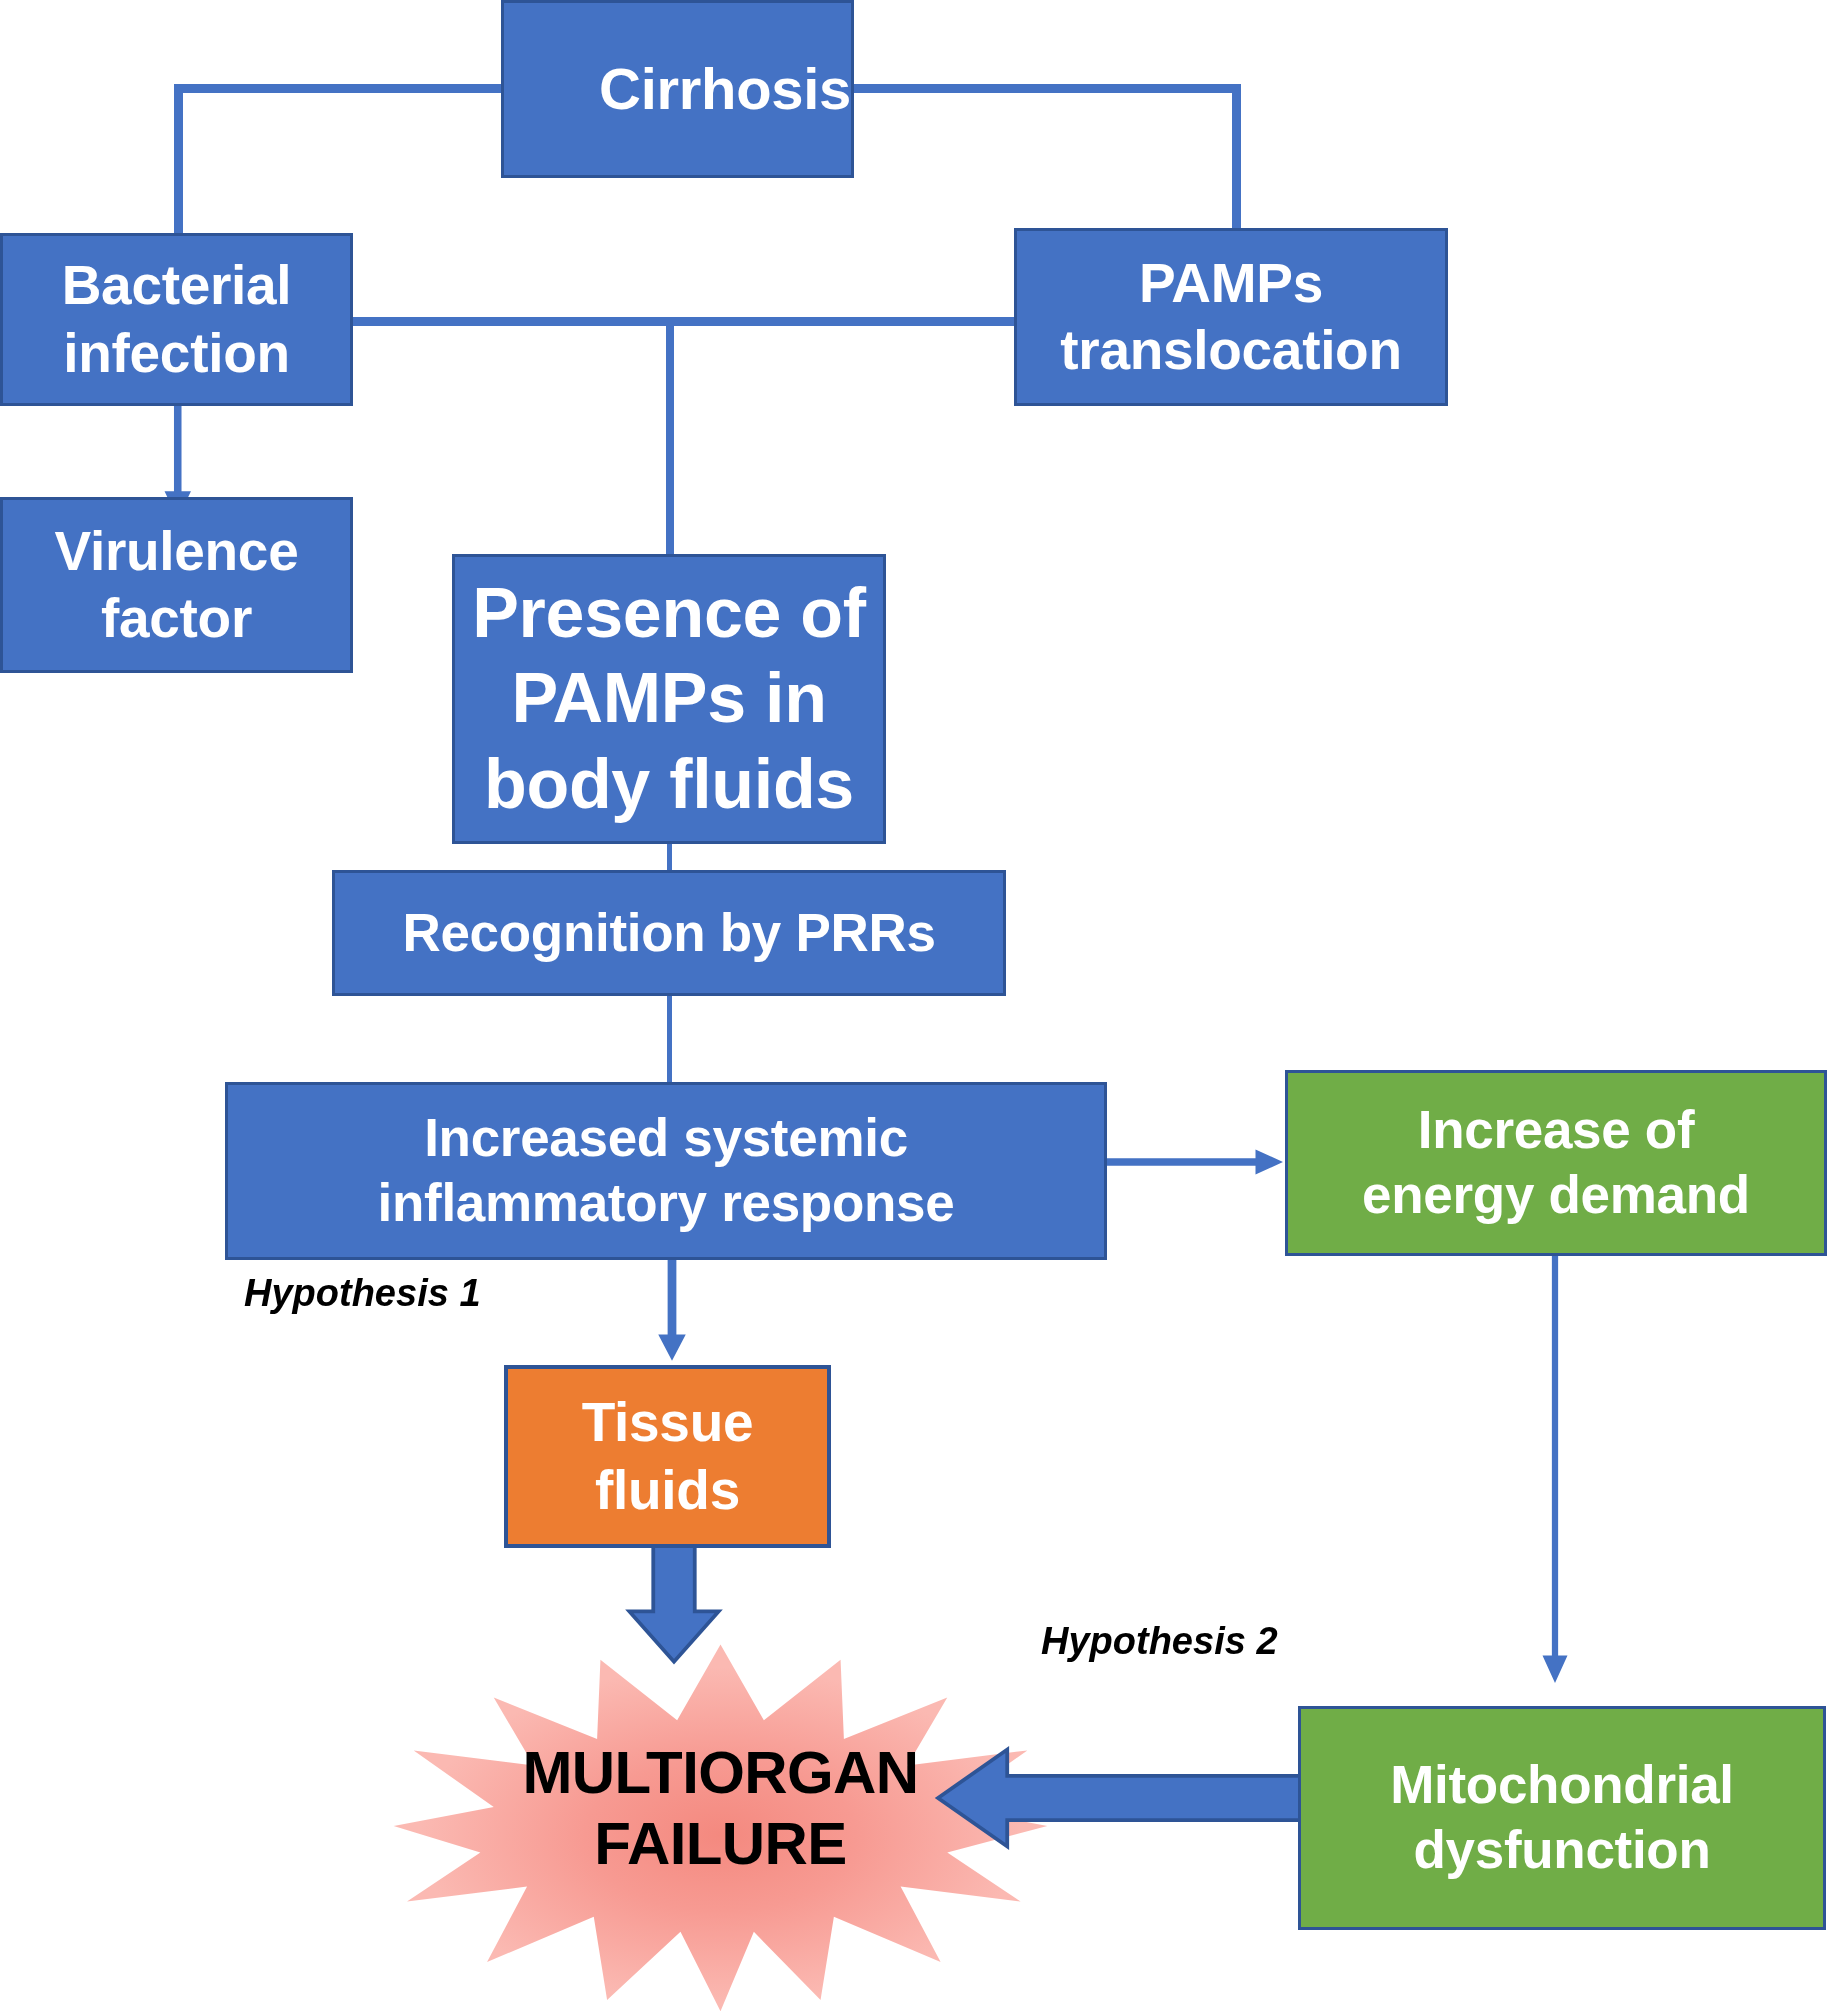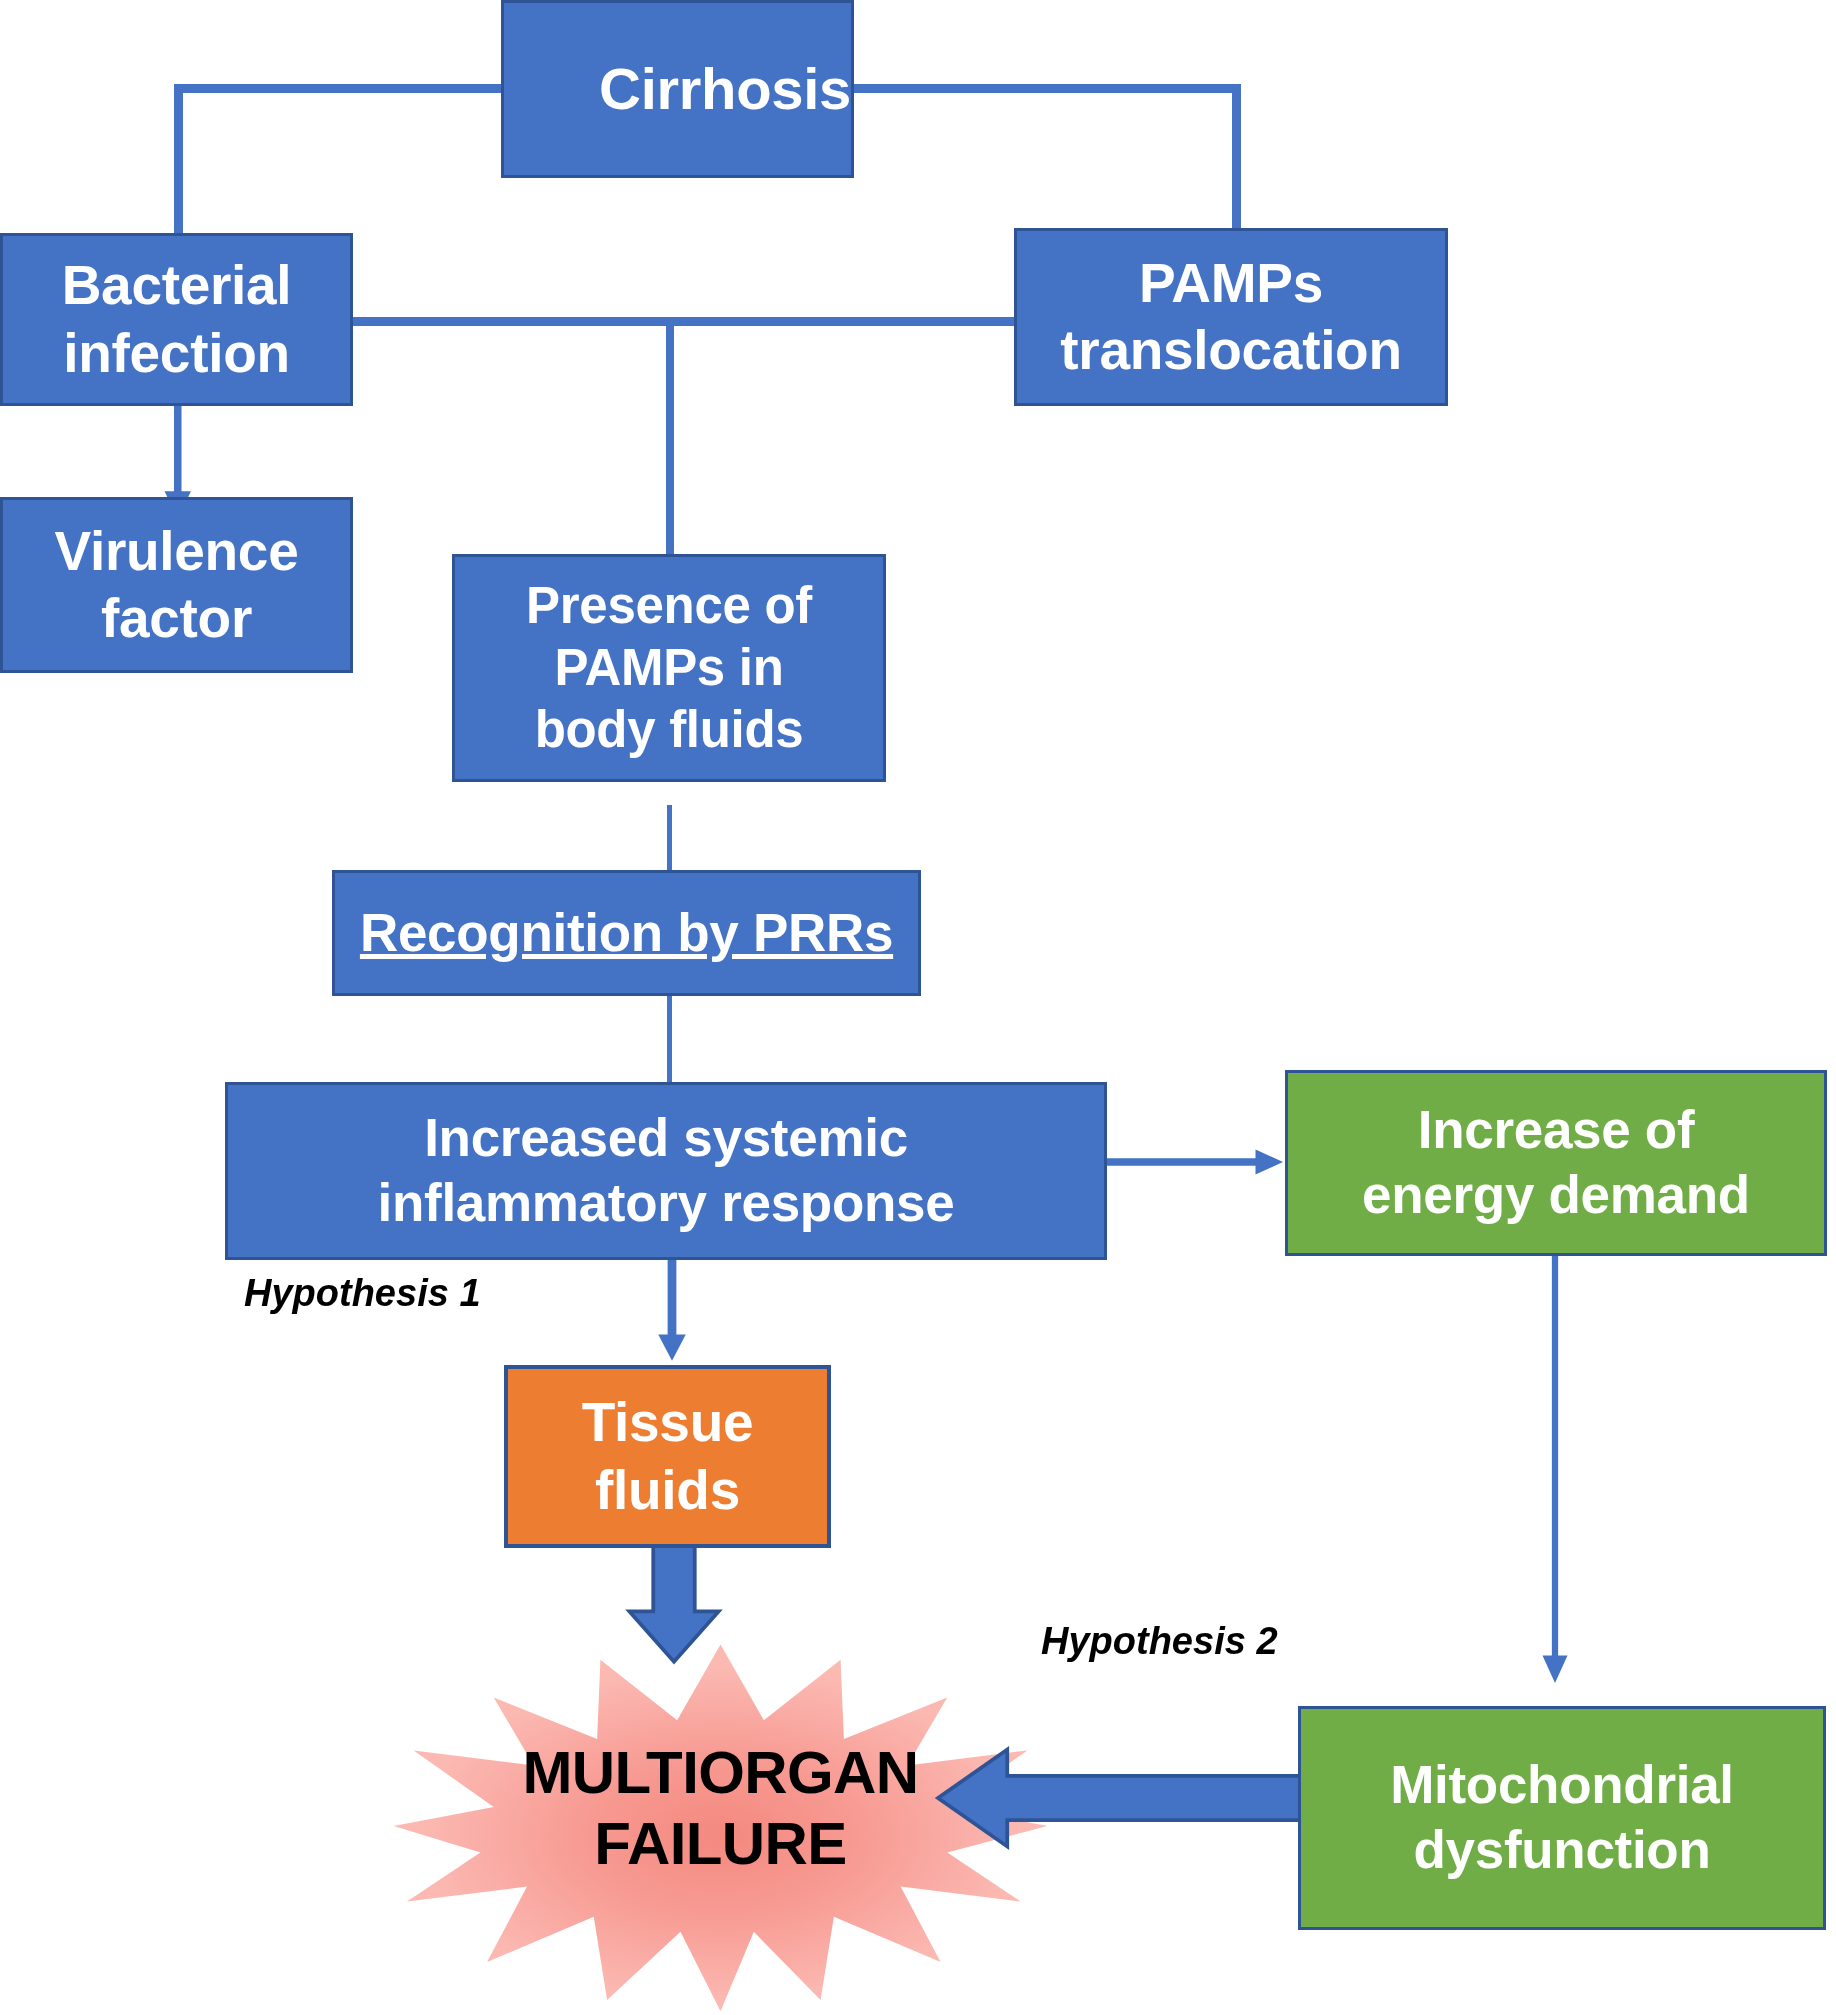--- a/index.html
+++ b/index.html
@@ -157,27 +157,27 @@
   <div class="node blue" style="left:1014px; top:228px; width:434px; height:178px; font-size:55px; white-space:pre-line;">
     <span>PAMPs
 translocation</span>
   </div>
 
   <div class="node blue" style="left:0px; top:497px; width:353px; height:176px; font-size:55px; white-space:pre-line;">
     <span>Virulence
 factor</span>
   </div>
 
-  <div class="node blue" style="left:452px; top:554px; width:434px; height:228px; font-size:51px; white-space:pre-line;">
+  <div class="node blue" style="left:452px; top:554px; width:434px; height:290px; font-size:70px; white-space:pre-line;">
     <span>Presence of
 PAMPs in
 body fluids</span>
   </div>
 
-  <div class="node blue" style="left:332px; top:870px; width:589px; height:126px; font-size:53px;text-decoration:underline;">
+  <div class="node blue" style="left:332px; top:870px; width:674px; height:126px; font-size:53px;">
     <span>Recognition by PRRs</span>
   </div>
 
   <div class="node blue" style="left:225px; top:1082px; width:882px; height:178px; font-size:53px; white-space:pre-line;">
     <span>Increased systemic
 inflammatory response</span>
   </div>
 
   <div class="node green" style="left:1285px; top:1070px; width:542px; height:186px; font-size:53px; white-space:pre-line;">
     <span>Increase of

